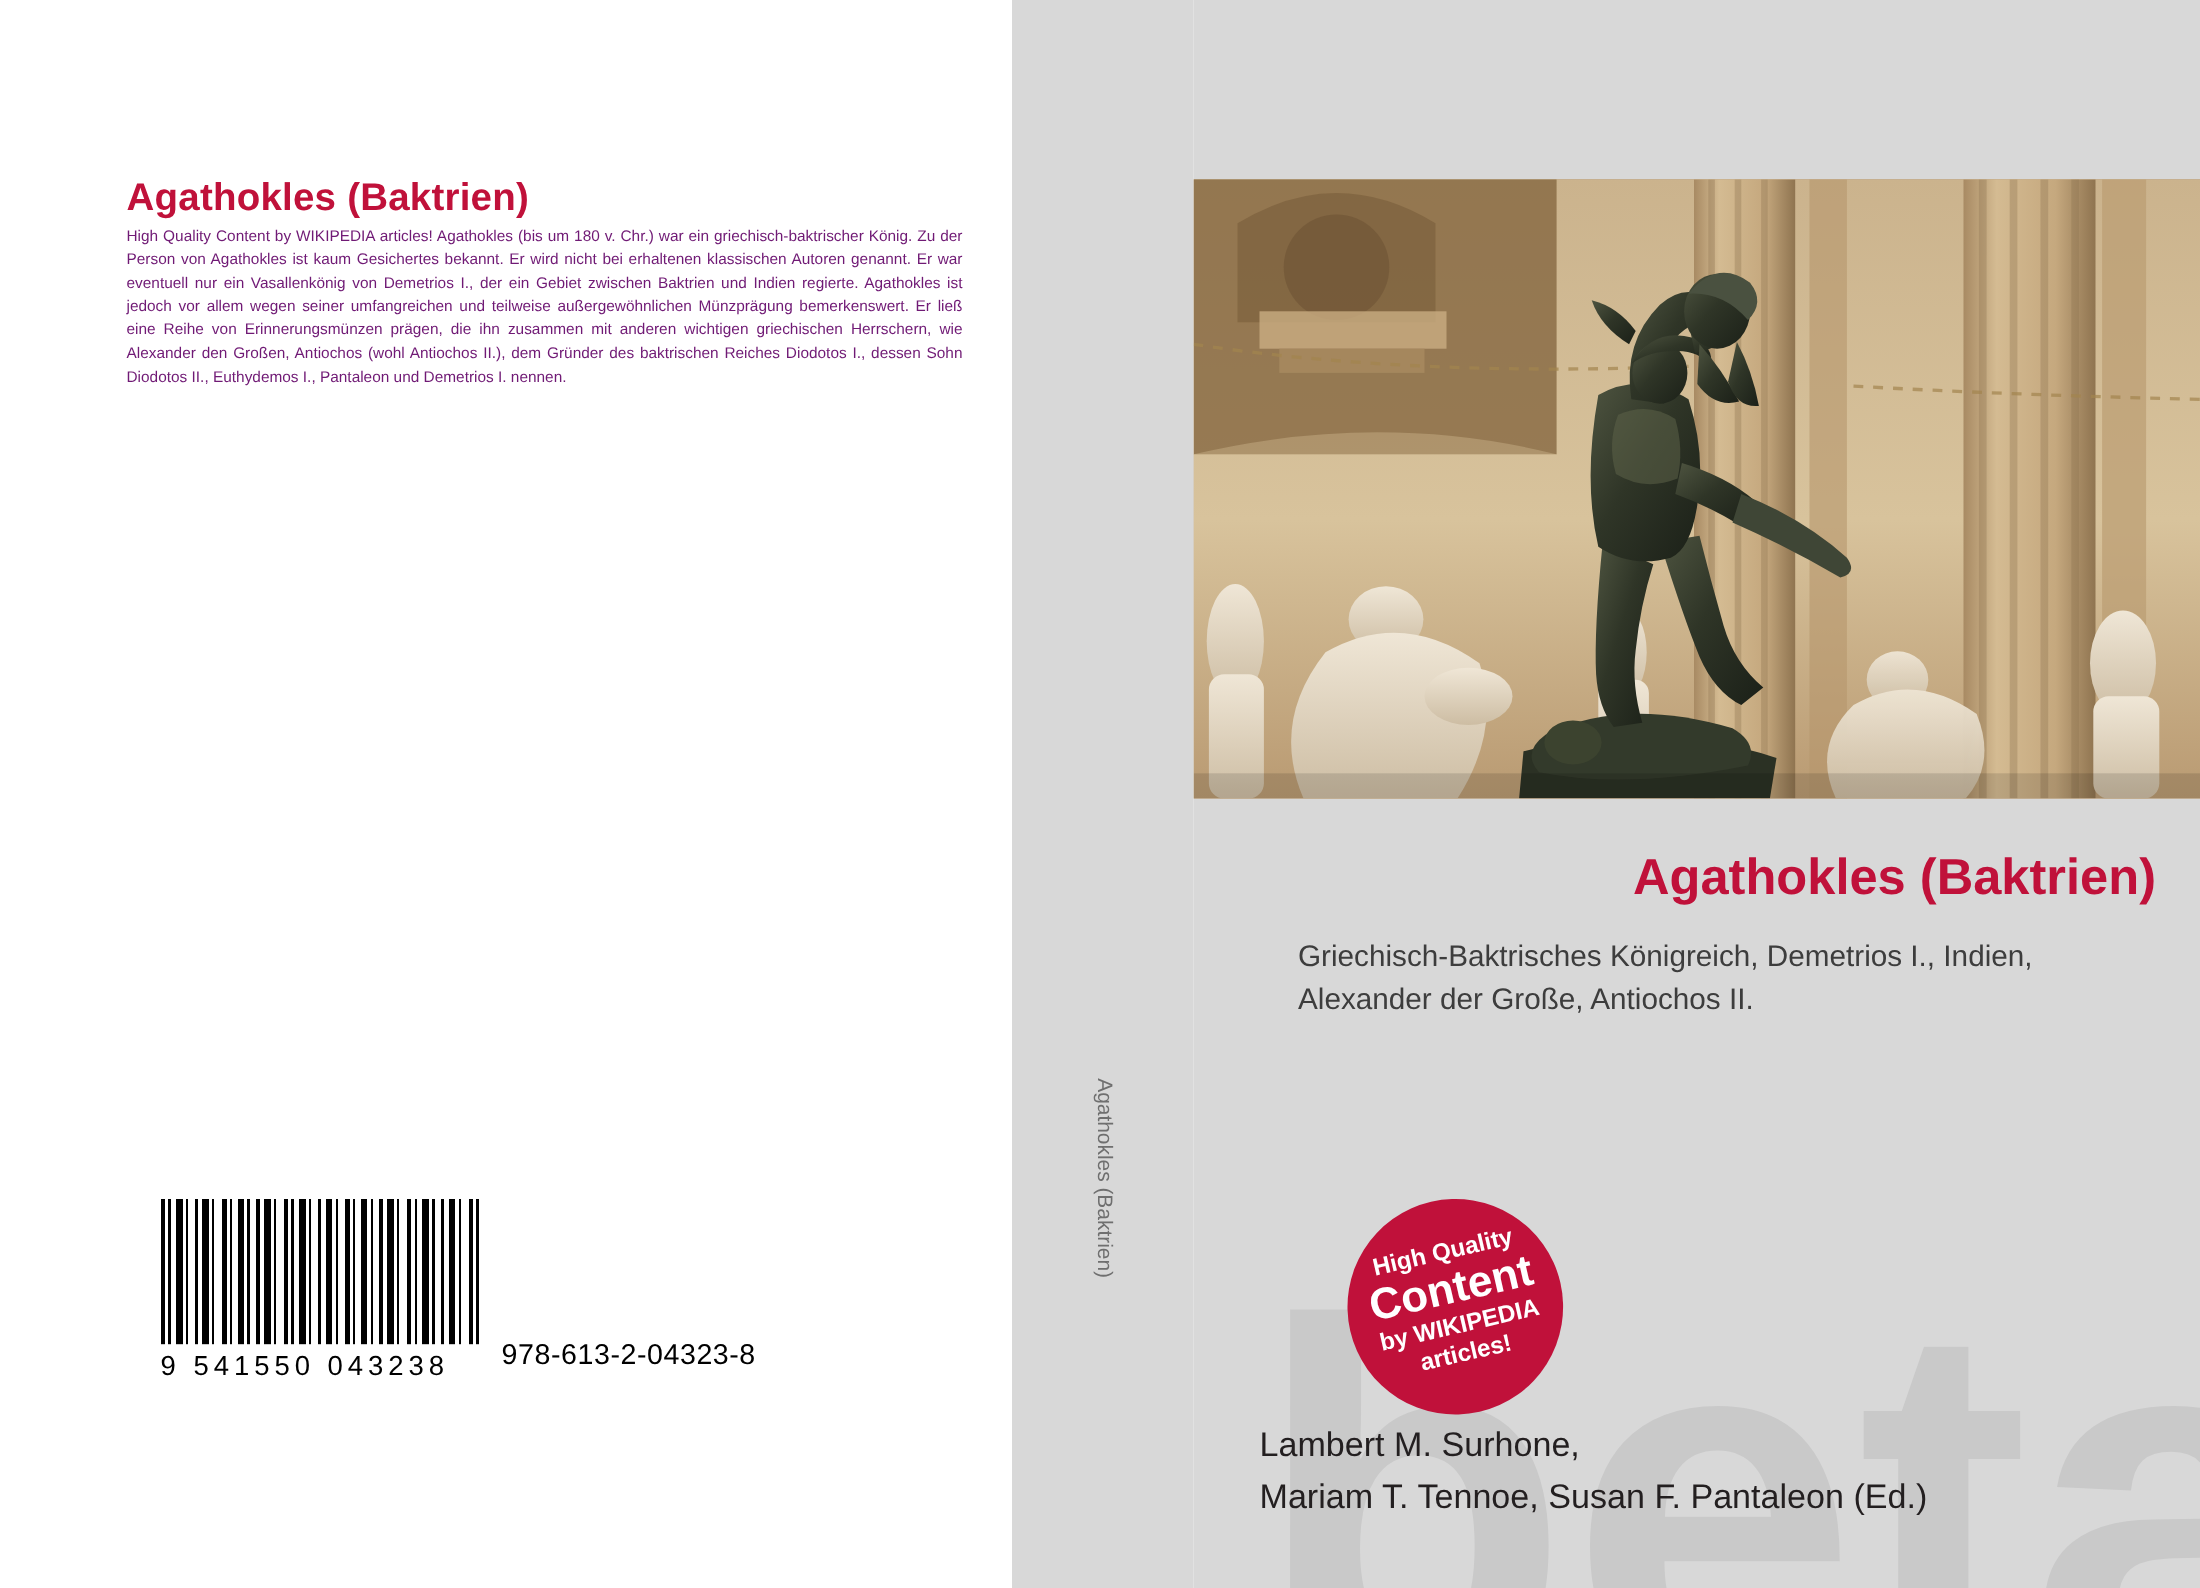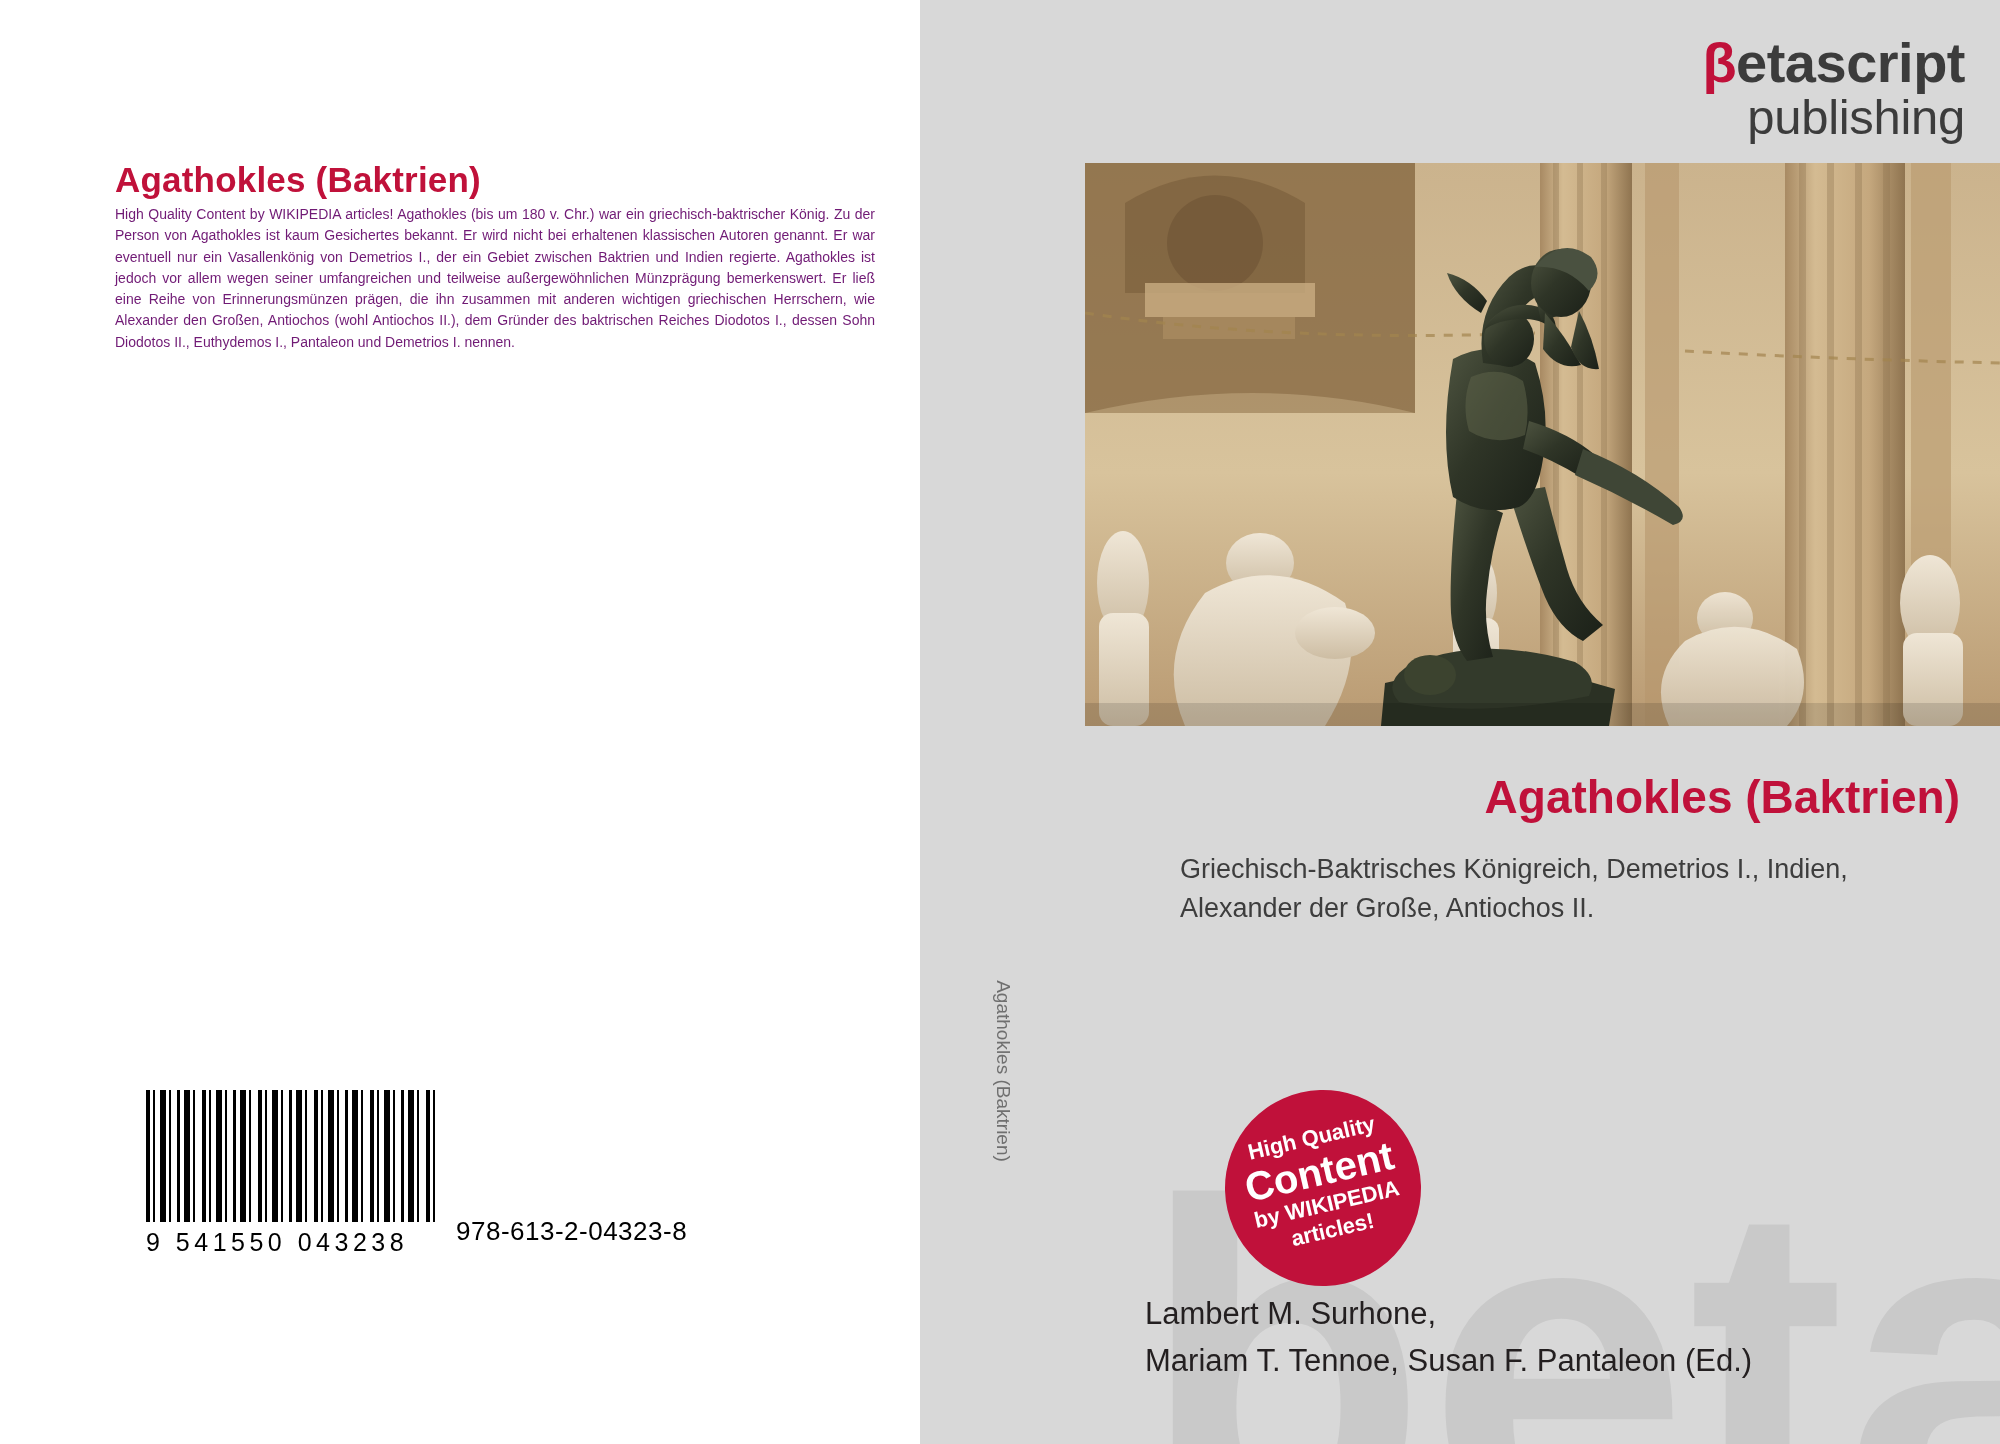--- a/index.html
+++ b/index.html
@@ -228,24 +228,20 @@
   </div>
 
   <div class="spine">
     <div class="spine-text">Agathokles (Baktrien)</div>
   </div>
 
   <div class="front-cover">
 
     <div class="watermark">beta</div>
 
-    <div class="brand">
-      <div class="line1"><span class="beta-b">β</span><span>etascript</span></div>
-      <div class="line2">publishing</div>
-    </div>
 
     <div class="cover-photo">
       <svg class="photo-svg" viewBox="0 0 915 563" preserveAspectRatio="xMidYMid slice">
         <defs>
           <linearGradient id="wall" x1="0" y1="0" x2="0" y2="1">
             <stop offset="0%" stop-color="#cbb38d"></stop>
             <stop offset="55%" stop-color="#d8c39c"></stop>
             <stop offset="100%" stop-color="#b99a72"></stop>
           </linearGradient>
           <linearGradient id="col" x1="0" y1="0" x2="1" y2="0">

